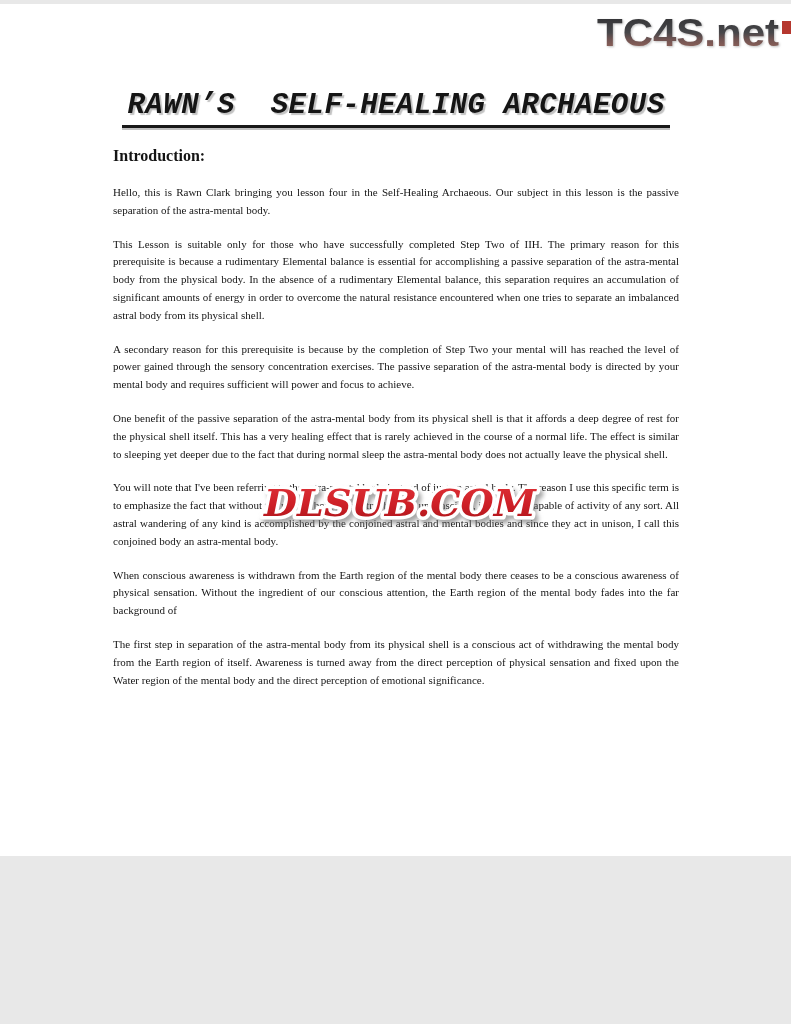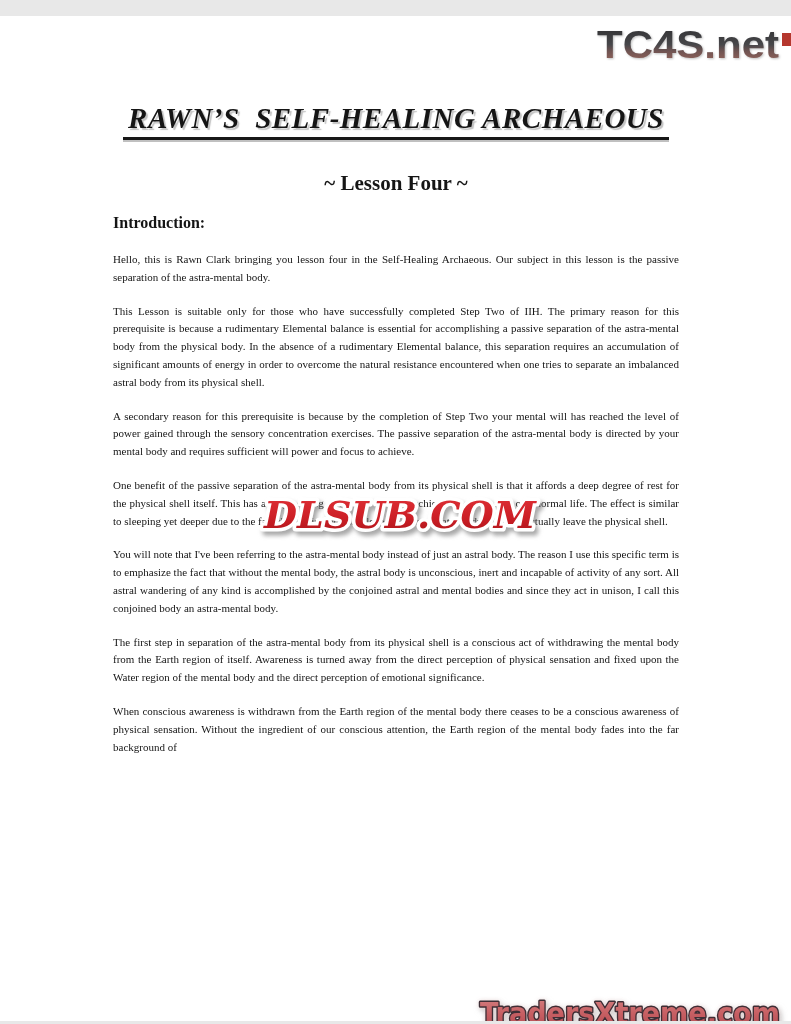--- a/index.html
+++ b/index.html
@@ -1,19 +1,19 @@
 <!DOCTYPE html>
 <html><head>
 <meta charset="utf-8">
 <style>
   html,body{margin:0;padding:0;background:#e8e8e8;}
   .page{
     position:relative;
-    width:791px;height:1005px;
-    margin:16px auto;
+    width:791px;height:852px;
+    margin:4px auto;
     background:#ffffff;
     overflow:hidden;
     font-family:"Liberation Serif", serif;
     color:#151515;
   }
   
   .tc4s-logo{position:absolute;top:2px;right:8px;}
   .corner-mark{position:absolute;top:17px;right:0px;width:9px;height:13px;background:#b5372e;}
   
   .content{position:absolute;left:113px;top:0;width:566px;}
@@ -21,20 +21,21 @@
   .doc-title{
     display:inline-block;
     font-size:29px;font-weight:bold;font-style:italic;
     letter-spacing:.5px;
     white-space:pre-wrap;
     line-height:32px;
     padding:0 5px 3px 5px;
     border-bottom:3px solid #181818;
     box-shadow:0 2px 0 rgba(140,140,140,.55);
     text-shadow:2px 2px 1px rgba(120,120,120,.45);
+    font-family:Liberation Mono, monospace;
   }
   .doc-subtitle{
     text-align:center;font-size:17.5px;font-weight:bold;margin-top:7px;line-height:20px;
   }
   .lesson-heading{
     text-align:center;font-size:21px;font-weight:bold;margin-top:31px;line-height:24px;
   }
   .lesson-subheading{
     text-align:center;font-size:17.5px;font-weight:bold;margin-top:3px;line-height:20px;
   }
@@ -69,32 +70,31 @@
       <text x="95" y="40" text-anchor="middle" font-size="39" font-weight="bold" textLength="182" lengthAdjust="spacingAndGlyphs" fill="url(#tc4sGrad)" style="filter:drop-shadow(1px 1px 1px rgba(0,0,0,0.25));">TC4S.net</text>
     </svg>
   </div>
   <div class="corner-mark"></div>
 
   <div class="content">
     <div class="title-wrap">
       <span class="doc-title">RAWN’S  SELF-HEALING ARCHAEOUS</span>
     </div>
 
-    <div class="lesson-heading">~ Lesson Four ~</div>
 
     <div class="section-label">Introduction:</div>
 
     <div class="paragraphs">
       <p>Hello, this is Rawn Clark bringing you lesson four in the Self-Healing Archaeous.  Our subject in this lesson is the passive separation of the astra-mental body.</p>
       <p>This Lesson is suitable only for those who have successfully completed Step Two of IIH.  The primary reason for this prerequisite is because a rudimentary Elemental balance is essential for accomplishing a passive separation of the astra-mental body from the physical body.  In the absence of a rudimentary Elemental balance, this separation requires an accumulation of significant amounts of energy in order to overcome the natural resistance encountered when one tries to separate an imbalanced astral body from its physical shell.</p>
       <p>A secondary reason for this prerequisite is because by the completion of Step Two your mental will has reached the level of power gained through the sensory concentration exercises.  The passive separation of the astra-mental body is directed by your mental body and requires sufficient will power and focus to achieve.</p>
       <p>One benefit of the passive separation of the astra-mental body from its physical shell is that it affords a deep degree of rest for the physical shell itself.  This has a very healing effect that is rarely achieved in the course of a normal life.  The effect is similar to sleeping yet deeper due to the fact that during normal sleep the astra-mental body does not actually leave the physical shell.</p>
       <p>You will note that I've been referring to the astra-mental body instead of just an astral body.  The reason I use this specific term is to emphasize the fact that without the mental body, the astral body is unconscious, inert and incapable of activity of any sort.  All astral wandering of any kind is accomplished by the conjoined astral and mental bodies and since they act in unison, I call this conjoined body an astra-mental body.</p>
+      <p>When conscious awareness is withdrawn from the Earth region of the mental body there ceases to be a conscious awareness of physical sensation.  Without the ingredient of our conscious attention, the Earth region of the mental body fades into the far background of</p>
       <p>The first step in separation of the astra-mental body from its physical shell is a conscious act of withdrawing the mental body from the Earth region of itself.   Awareness is turned away from the direct perception of physical sensation and fixed upon the Water region of the mental body and the direct perception of emotional significance.</p>
-      <p>When conscious awareness is withdrawn from the Earth region of the mental body there ceases to be a conscious awareness of physical sensation.  Without the ingredient of our conscious attention, the Earth region of the mental body fades into the far background of</p>
     </div>
   </div>
 
   <div class="stamp">
     <svg width="300" height="58" viewBox="0 0 300 58">
       <defs>
         <linearGradient id="stampGrad" x1="0" y1="0" x2="0" y2="1">
           <stop offset="0" stop-color="#e03238"></stop>
           <stop offset="0.55" stop-color="#cd1f26"></stop>
           <stop offset="1" stop-color="#a81419"></stop>

